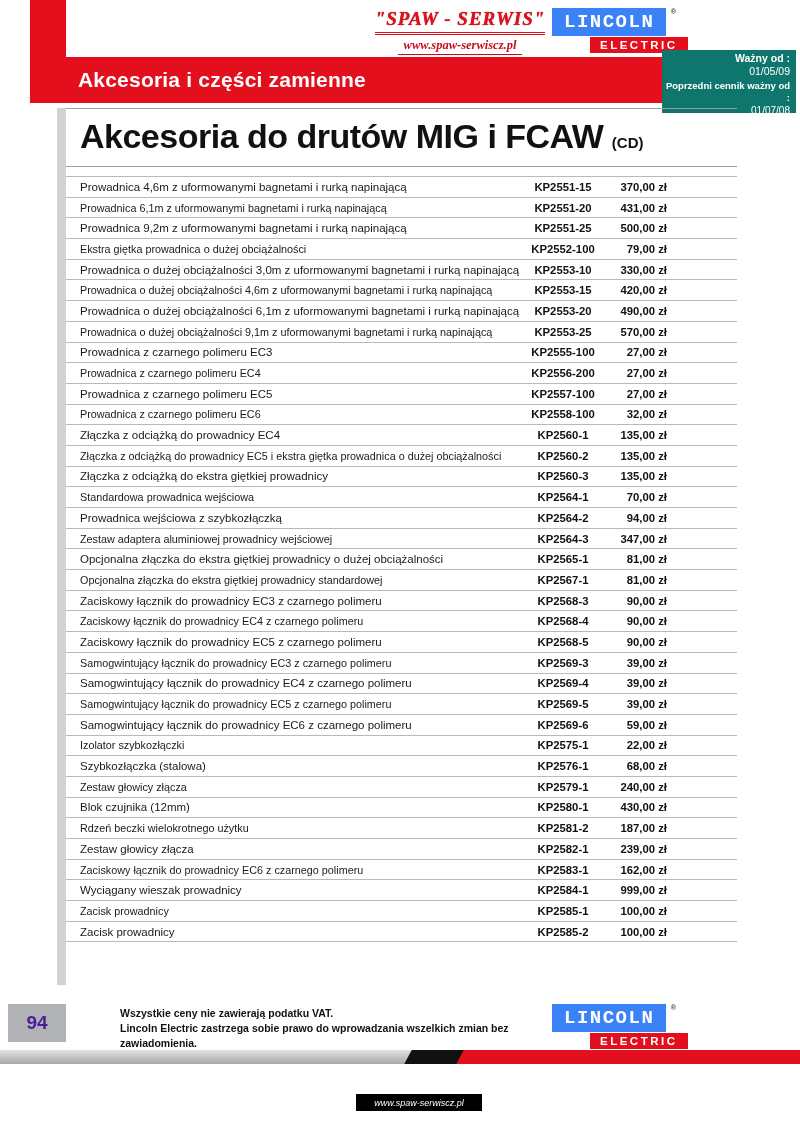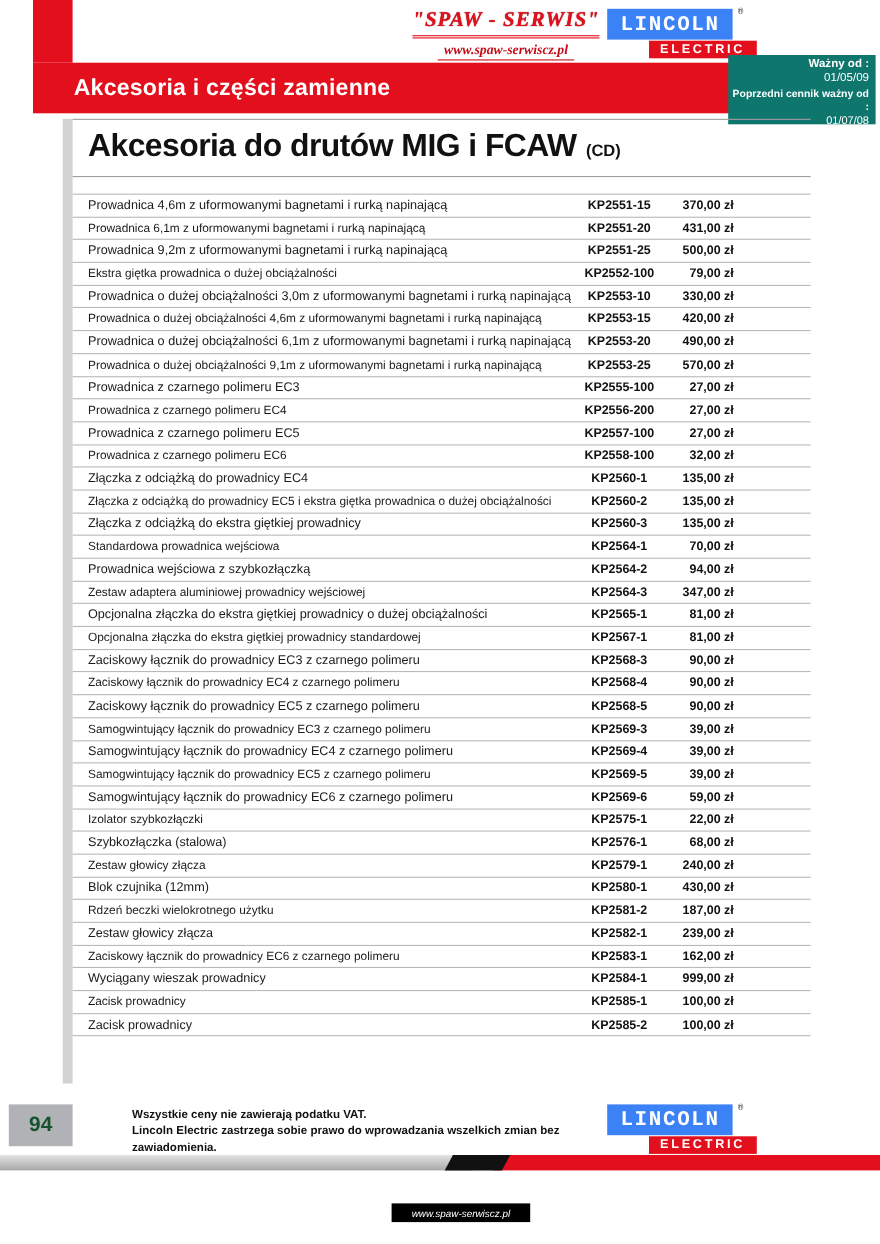--- a/index.html
+++ b/index.html
@@ -3,21 +3,21 @@
 <meta charset="utf-8">
 <style>
   html,body{margin:0;padding:0;background:#f2f2f2;}
   .page{
     position:relative;width:800px;height:1131px;background:#ffffff;
     margin:0 auto;font-family:"Liberation Sans", sans-serif;overflow:hidden;
   }
   
   .corner-red{position:absolute;left:30px;top:0;width:36px;height:57px;background:#e30f1d;}
   .band{position:absolute;left:30px;top:57px;width:740px;height:46px;background:#e30f1d;}
-  .band-title{position:absolute;left:37px;top:11px;color:#fff;font-size:21px;font-weight:bold;letter-spacing:.2px;}
+  .band-title{position:absolute;left:48px;top:11px;color:#fff;font-size:21px;font-weight:bold;letter-spacing:.2px;}
   .date-block{position:absolute;left:662px;top:50px;width:134px;height:63px;background:#0f766e;color:#fff;text-align:right;padding:2px 6px 0 0;box-sizing:border-box;}
   .date-block .lbl{font-weight:bold;font-size:10.5px;line-height:13px;}
   .date-block .val{font-size:10.5px;line-height:13px;font-weight:normal;}
   .date-block .lbl2{font-weight:bold;font-size:9.5px;line-height:12px;margin-top:2px;}
   .date-block .val2{font-size:10px;line-height:13px;}
 
   .spaw{position:absolute;left:355px;top:8px;width:210px;text-align:center;}
   .spaw-name{font-family:"Liberation Serif", serif;font-style:italic;font-weight:bold;
     color:#e30f1d;font-size:19px;letter-spacing:1px;
     text-shadow:0 0 1px #7a0000;border-bottom:3px double #e30f1d;padding-bottom:2px;display:inline-block;}
@@ -29,36 +29,36 @@
   .lincoln.bottom{left:552px;top:1004px;}
   .lincoln-black{position:relative;background:#3b82f6;color:#fff;font-weight:bold;font-size:19px;
     letter-spacing:1.5px;padding:3px 12px 3px 12px;display:inline-block;font-family:Liberation Mono, monospace;}
   .lincoln-reg{position:absolute;right:-11px;top:-1px;font-size:8px;color:#333;font-weight:normal;}
   .lincoln-red{background:#e30f1d;color:#fff;font-weight:bold;font-size:11.5px;letter-spacing:2.5px;
     padding:2px 10px;display:block;width:fit-content;margin-left:38px;margin-top:1px;}
 
   
   .left-strip{position:absolute;left:57px;top:108px;width:9px;height:877px;background:#d2d2d2;}
   .title-block{position:absolute;left:66px;top:108px;width:671px;border-top:1px solid #9f9f9f;border-bottom:1px solid #9f9f9f;padding:8px 0 10px 14px;box-sizing:border-box;}
-  .page-title{font-size:29px;font-weight:bold;color:#111;letter-spacing:-.5px;display:inline;}
+  .page-title{font-size:34px;font-weight:bold;color:#111;letter-spacing:-.5px;display:inline;}
   .page-title-suffix{font-size:15px;font-weight:bold;color:#111;display:inline;margin-left:4px;}
 
   
   .price-table{position:absolute;left:66px;top:176px;width:671px;}
   .p-row{display:flex;align-items:center;height:19.7px;border-top:1px solid #b9b9b9;}
   .p-row:last-child{border-bottom:1px solid #b9b9b9;}
   .cell-desc{flex:1;padding-left:14px;font-size:11.5px;color:#1a1a1a;white-space:nowrap;overflow:hidden;}
   .p-row:nth-child(even) .cell-desc{font-size:10.8px;}
   .cell-code{width:70px;text-align:center;font-weight:bold;font-size:11.3px;color:#111;white-space:nowrap;}
   .cell-price{width:69px;text-align:right;font-weight:bold;font-size:11.3px;color:#111;white-space:nowrap;}
   .cell-spacer{width:70px;}
 
   
   .page-num-box{position:absolute;left:8px;top:1004px;width:58px;height:38px;background:#b0b2b6;
-    color:#14532d;font-size:19px;font-weight:bold;display:flex;align-items:center;justify-content:center;}
+    color:#4c1d95;font-size:19px;font-weight:bold;display:flex;align-items:center;justify-content:center;}
   .footer-notes{position:absolute;left:120px;top:1006px;width:420px;color:#111;}
   .footer-notes .n1{font-weight:bold;font-size:10.5px;line-height:15px;}
   .footer-notes .n2{font-weight:bold;font-size:10.5px;line-height:15px;}
   .bottom-bar{position:absolute;left:0;top:1050px;width:800px;height:14px;}
   .bar-gray{position:absolute;left:0;top:0;width:430px;height:14px;background:linear-gradient(to bottom,#e3e3e3,#a8a8a8);}
   .bar-red{position:absolute;left:448px;top:0;width:352px;height:14px;background:#e30f1d;}
   .bar-black{position:absolute;left:408px;top:0;width:52px;height:14px;background:#111;transform:skewX(-28deg);}
   .bottom-box{position:absolute;left:356px;top:1094px;width:126px;height:17px;background:#000;
     color:#fff;font-size:9px;font-style:italic;display:flex;align-items:center;justify-content:center;}
 </style>

